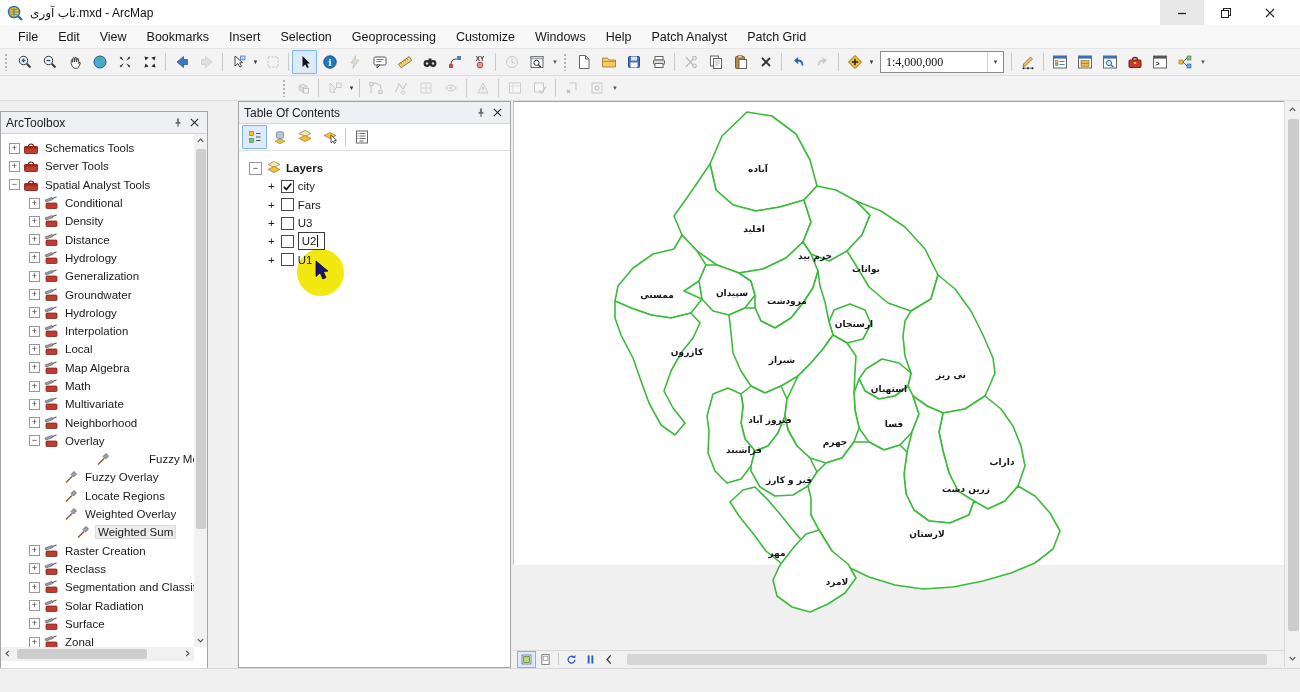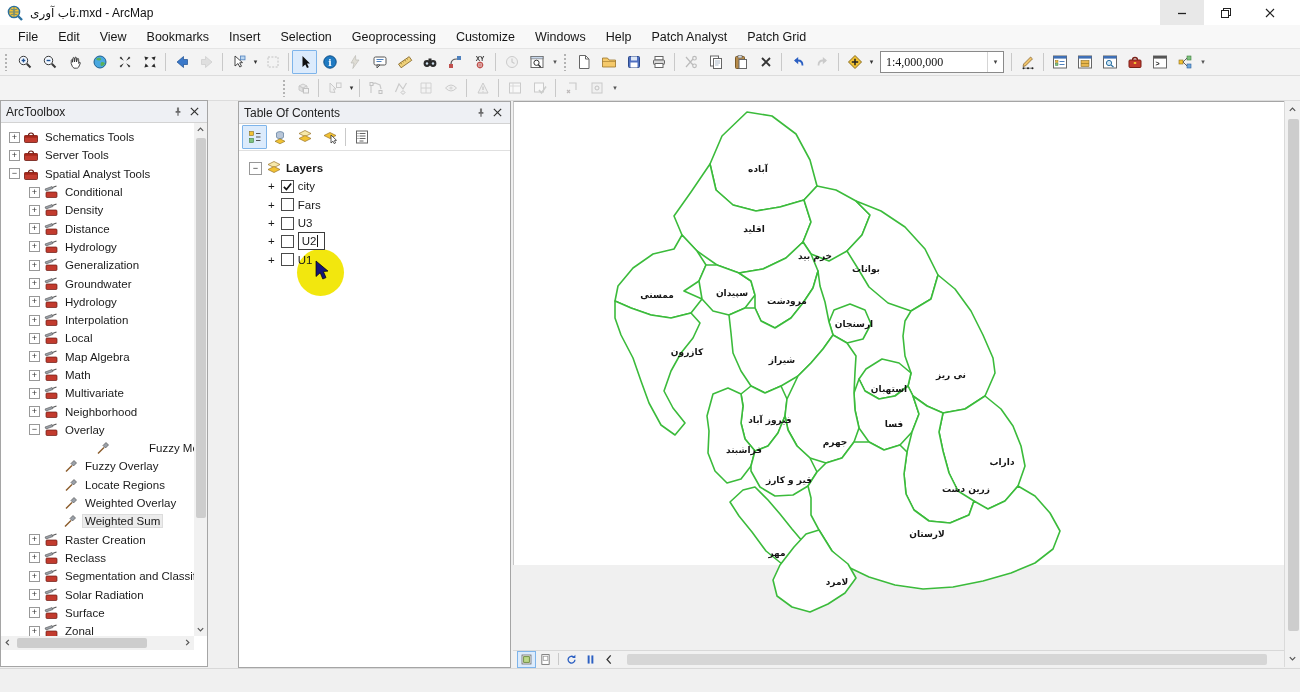--- a/index.html
+++ b/index.html
@@ -32,21 +32,21 @@
   .tboverflow{width:12px;height:22px;display:flex;align-items:center;justify-content:center;font-size:7px;color:#555;flex:0 0 auto;}
   .scalecombo{width:122px;height:20px;background:#fff;border:1px solid #8a8a8a;display:flex;align-items:center;margin:0 4px;flex:0 0 auto;}
   .scalecombo .val{flex:1;padding-left:5px;font-size:12px;color:#111;font-family:Liberation Serif, serif;}
   .scalecombo .dd{width:15px;height:100%;display:flex;align-items:center;justify-content:center;font-size:7px;color:#444;border-left:1px solid #d5d5d5;}
   
   .panel{position:absolute;background:#fff;border:1px solid #a5a5a5;box-sizing:border-box;}
   .phead{height:21px;background:#eef0f4;border-bottom:1px solid #d3d3d3;display:flex;align-items:center;padding:0 5px;font-size:12px;color:#222;}
   .phead .ptitle{flex:1;}
   .phead .picon{width:16px;height:16px;display:flex;align-items:center;justify-content:center;color:#333;}
   
-  #arctoolbox{left:0;top:100px;width:208px;height:567px;}
+  #arctoolbox{left:0;top:111px;width:208px;height:567px;}
   #atb-tree{position:absolute;left:0;top:22px;right:13px;bottom:30px;overflow:hidden;padding-top:5px;}
   .trow{height:18.3px;display:flex;align-items:center;white-space:nowrap;font-size:11.5px;}
   .trow .exp{width:11px;height:11px;border:1px solid #989898;background:#fff;display:flex;align-items:center;justify-content:center;font-size:9px;line-height:9px;color:#333;box-sizing:border-box;flex:0 0 auto;}
   .trow .ticon{width:17px;height:16px;margin:0 3px;display:flex;align-items:center;flex:0 0 auto;}
   .trow .tlabel{padding:0 2px;}
   .trow .tlabel.sel{background:#ececec;border:1px solid #dcdcdc;}
   
   .sb{position:absolute;background:#f1f1f1;}
   .sbbtn{position:absolute;width:13px;height:13px;display:flex;align-items:center;justify-content:center;background:#f1f1f1;color:#606060;font-size:8px;}
   .sbthumb{position:absolute;background:#cdcdcd;border-radius:2px;}
@@ -808,21 +808,21 @@
       <div class="trow" style="padding-left: 48px;">
         <span style="width: 11px; flex: 0 0 auto;"></span>
         <span class="ticon">
           <svg viewBox="0 0 16 16" width="16" height="16">
             <path d="M3 13.5 L9 7.5" stroke="#8a5a2a" stroke-width="1.4"></path>
             <path d="M8 5.5 L11 2.5 L13.5 5 L10.5 8 Z" fill="#9aa0a8" stroke="#555" stroke-width=".7"></path>
           </svg>
         </span>
         <span class="tlabel">Weighted Overlay</span>
       </div>
-      <div class="trow" style="padding-left: 47px;">
+      <div class="trow" style="padding-left: 60px;">
         <span style="width: 11px; flex: 0 0 auto;"></span>
         <span class="ticon">
           <svg viewBox="0 0 16 16" width="16" height="16">
             <path d="M3 13.5 L9 7.5" stroke="#8a5a2a" stroke-width="1.4"></path>
             <path d="M8 5.5 L11 2.5 L13.5 5 L10.5 8 Z" fill="#9aa0a8" stroke="#555" stroke-width=".7"></path>
           </svg>
         </span>
         <span class="tlabel sel">Weighted Sum</span>
       </div>
       <div class="trow" style="padding-left: 28px;">

